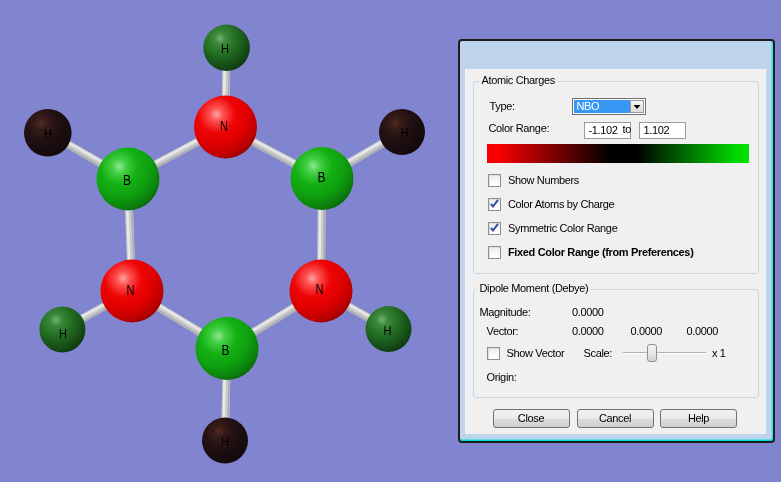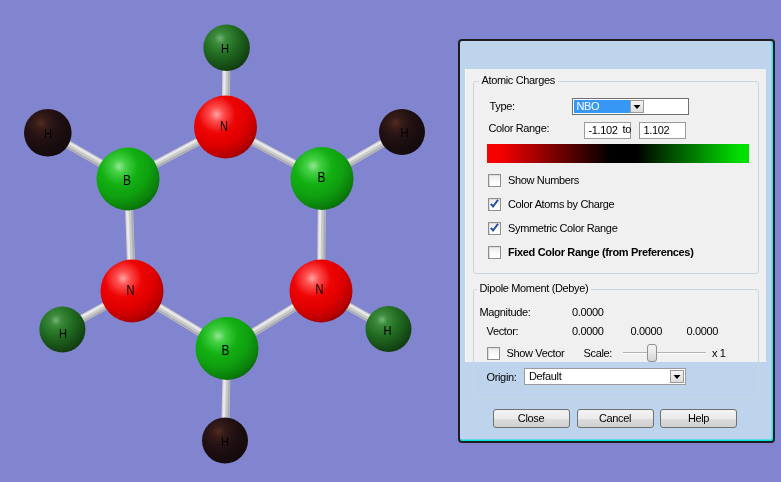--- a/index.html
+++ b/index.html
@@ -13,21 +13,21 @@
      box-shadow:inset 0 -1.5px 0 #00dfdc, inset -1.5px 0 0 #38e0f0;}
 #titlebar{position:absolute;left:0;top:0;width:100%;height:28px;
      background:linear-gradient(180deg,#c6d7ec 0%,#b6cbe3 30%,#adc3dd 55%,#b9cde5 82%,#c3d6ea 100%);
      box-shadow:inset 0 1px 0 #f6fafd, inset 1px 0 0 rgba(255,255,255,.55), inset -1px 0 0 rgba(255,255,255,.55);
      border-radius:2px 2px 0 0;}
 #title{position:absolute;left:28px;top:9px;font-size:12px;letter-spacing:-0.08px;color:#000;white-space:nowrap;}
 #closebtn{position:absolute;left:273px;top:8px;width:28px;height:15px;
      border:1px solid #4c1f24;border-radius:4px;
      background:linear-gradient(180deg,#e8b0a2 0%,#d8897a 45%,#b44c2b 50%,#ad4526 78%,#c25d36 100%);
      box-shadow:inset 0 0 0 1px rgba(255,255,255,.35);}
-#client{position:absolute;left:6px;top:28px;width:300px;height:293px;background:#f0f0f0;box-shadow:-1px 0 0 #f6f9fc;
+#client{position:absolute;left:6px;top:28px;width:300px;height:365px;background:#f0f0f0;box-shadow:-1px 0 0 #f6f9fc;
      font-size:11px;letter-spacing:-0.35px;color:#000;}
 .grp{position:absolute;border:1px solid #cbd7e0;border-radius:3px;}
 .grplab{position:absolute;background:#f0f0f0;padding:0 3px;white-space:nowrap;}
 .lab{position:absolute;white-space:nowrap;line-height:13px;}
 .field{position:absolute;background:#fff;border:1px solid #9b9b9b;line-height:15px;
      padding:0 0 0 4px;white-space:nowrap;}
 .cb{position:absolute;width:11px;height:11px;border:1px solid #8e8e8e;
      background:linear-gradient(180deg,#ebebeb 0%,#fafafa 55%,#ffffff 100%);
      box-shadow:inset 1px 1px 0 #d9dfe4;}
 .btn{position:absolute;width:75px;height:17px;border:1px solid #707070;border-radius:3px;
@@ -146,21 +146,21 @@
 </svg>
 
 <div id="win">
  <div id="client">
 
   <div class="grp" style="left:7px;top:12px;width:284px;height:191px;"></div>
   <div class="grplab" style="left:13px;top:5px;">Atomic Charges</div>
 
   <div class="lab" style="left:24px;top:31px;">Type:</div>
 
-  <div style="position:absolute;left:106px;top:29px;width:72px;height:15px;border:1px solid #6f6f6f;background:#fff;padding-left:43px;">
+  <div style="position:absolute;left:106px;top:29px;width:72px;height:15px;border:1px solid #6f6f6f;background:#fff;">
     <div style="position:absolute;left:1px;top:1px;width:54px;height:13px;background:#3697f5;color:#fff;line-height:13px;padding-left:3px;">NBO</div>
     <div style="position:absolute;left:57px;top:1px;width:14px;height:13px;border:1px solid #9a9a9a;box-sizing:border-box;background:linear-gradient(180deg,#f5f5f5,#dcdcdc);">
       <svg width="12" height="11">
             <path d="M2.5 4 L9.5 4 L6 8 Z" fill="#000"></path>
           </svg>
     </div>
   </div>
 
   <div class="lab" style="left:23px;top:53px;">Color Range:</div>
   <div class="field" style="left:118px;top:52.5px;width:41px;height:15px;">-1.102</div>
@@ -200,26 +200,18 @@
   <div class="lab" style="left:221px;top:256px;">0.0000</div>
 
   <div class="cb" style="left:21.5px;top:277.5px;"></div>
   <div class="lab" style="left:41px;top:278px;">Show Vector</div>
   <div class="lab" style="left:118px;top:278px;">Scale:</div>
   <div style="position:absolute;left:157px;top:282.5px;width:83px;height:1.5px;background:#b2b2b2;border-bottom:1px solid #fdfdfd;"></div>
   <div style="position:absolute;left:181px;top:275px;width:8px;height:15.5px;border:1px solid #909090;border-radius:3px;background:linear-gradient(180deg,#f4f4f4,#e9e9e9 45%,#d2d2d2);"></div>
   <div class="lab" style="left:246.5px;top:278px;">x 1</div>
 
   <div class="lab" style="left:21px;top:301.5px;">Origin:</div>
-  <div style="position:absolute;left:58.5px;top:299px;width:160px;height:15px;border:1px solid #9b9b9b;background:#fff;">
-    <div style="position:absolute;left:4px;top:1px;line-height:13px;">Default</div>
-    <div style="position:absolute;right:1px;top:1px;width:14px;height:13px;border:1px solid #9a9a9a;box-sizing:border-box;background:linear-gradient(180deg,#f5f5f5,#dcdcdc);">
-      <svg width="12" height="11">
-            <path d="M2.5 4 L9.5 4 L6 8 Z" fill="#000"></path>
-          </svg>
-    </div>
-  </div>
 
   <div class="btn" style="left:27px;top:340px;">Close</div>
   <div class="btn" style="left:111px;top:340px;">Cancel</div>
   <div class="btn" style="left:194.5px;top:340px;">Help</div>
  </div>
 </div>
 
 </body></html>

